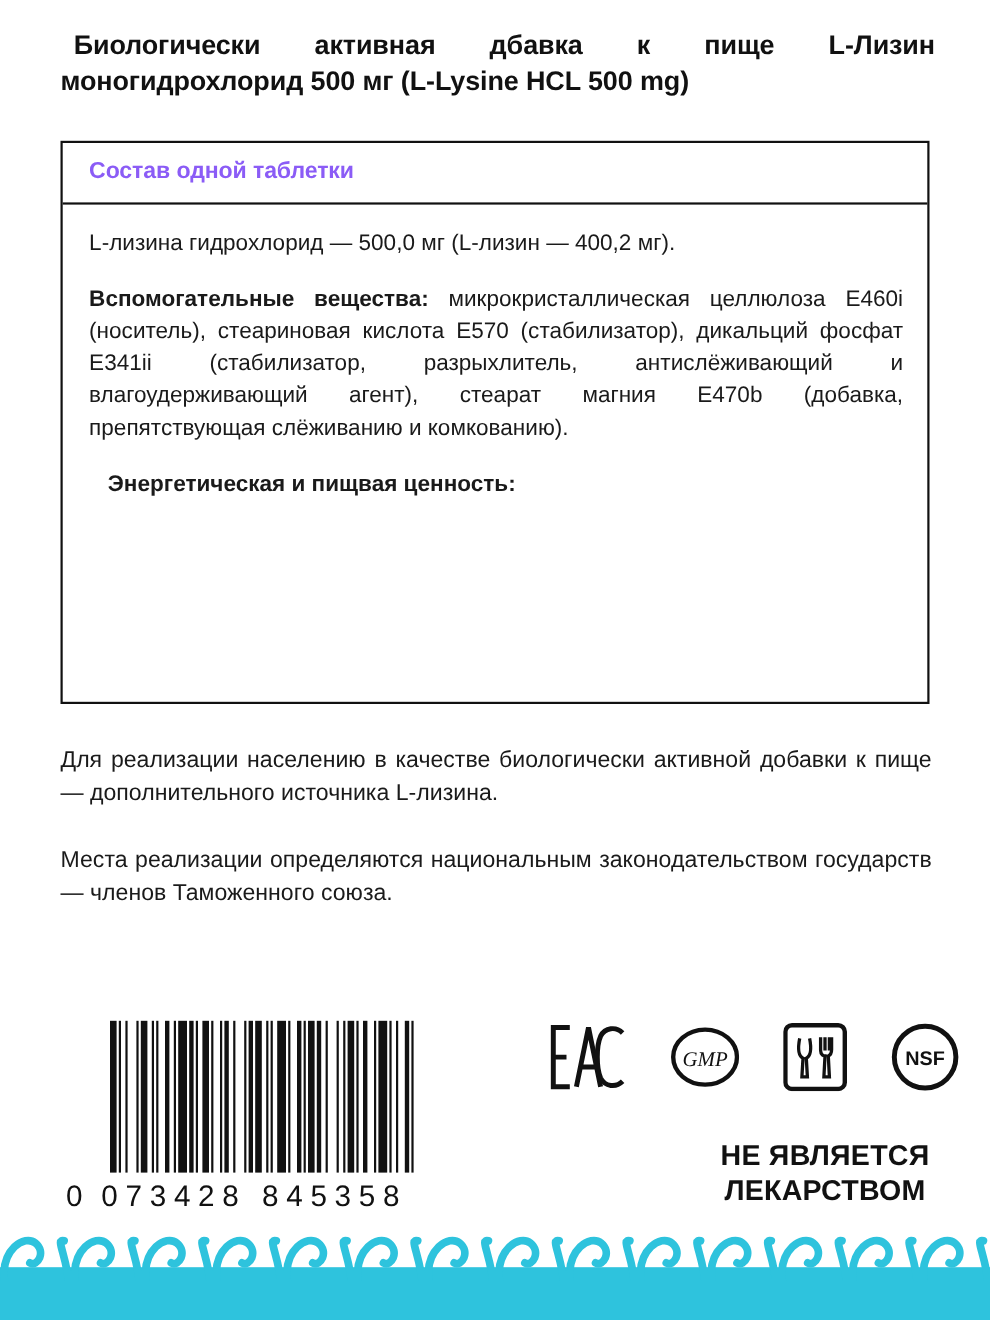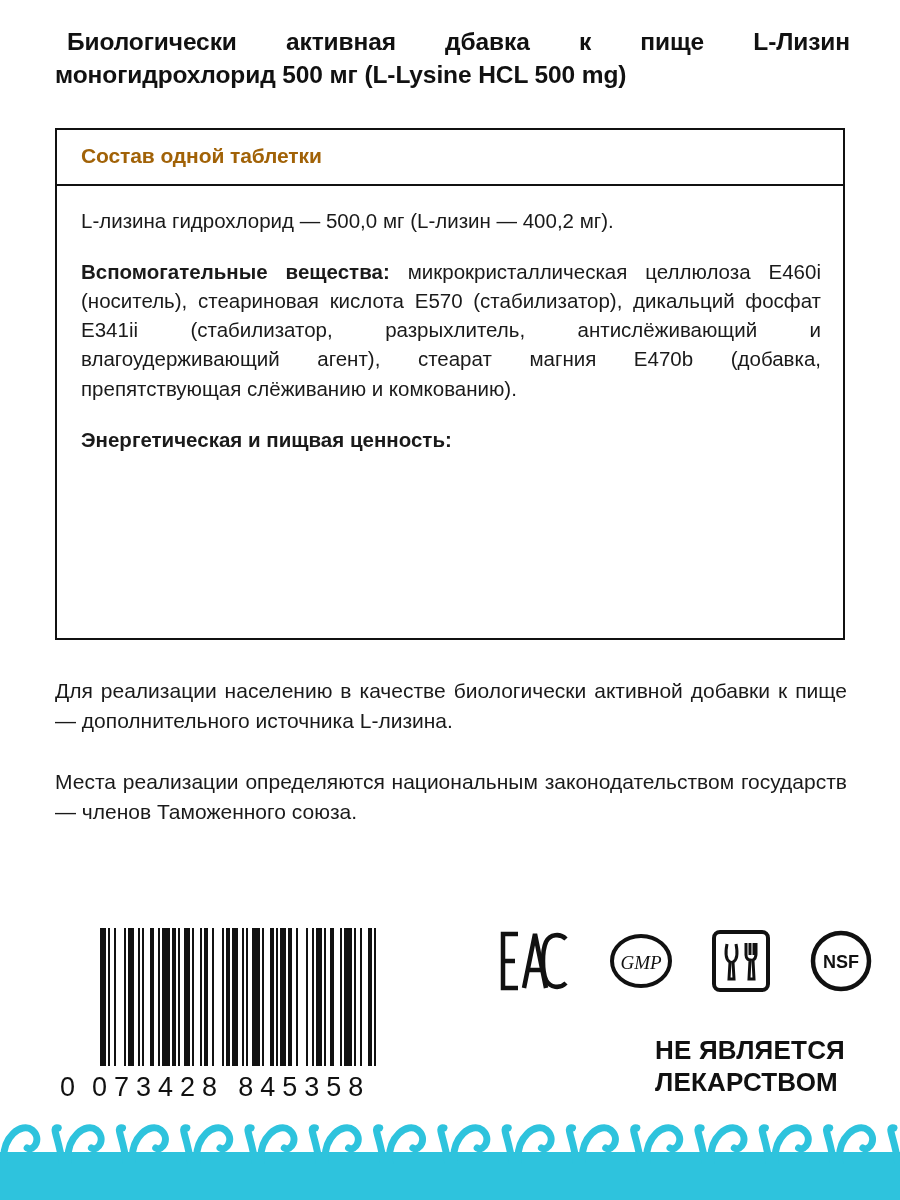--- a/index.html
+++ b/index.html
@@ -65,21 +65,21 @@
     box-sizing: border-box;
     border-bottom: 2px solid #111111;
   }
   .comp-head-text {
     position: absolute;
     left: 24px;
     top: 14px;
     font-size: 21px;
     font-weight: bold;
     letter-spacing: -0.1px;
-    color: #a16207;
+    color: #8b5cf6;
   }
   .comp-body {
     position: absolute;
     left: 24px;
     right: 22px;
     top: 76px;
   }
   .para {
     font-size: 20.5px;
     line-height: 1.42;
@@ -88,21 +88,21 @@
     text-align: justify;
   }
   .para:last-child { margin-bottom: 0; }
   .para.jfix { text-align-last: left; }
   .lead {
     font-weight: bold;
   }
   .nrg-title {
     font-size: 20.5px;
     font-weight: bold;
-    margin: 0;
+    margin: 17px;
     line-height: 1.42;
   }
   .nrg-body {
     font-size: 20.5px;
     line-height: 1.42;
     margin: 0;
     text-align: justify;
     text-align-last: left;
   }
 
@@ -176,21 +176,21 @@
   .glassfork {
     width: 58px;
     height: 62px;
   }
 
   
   .notmed {
     position: absolute;
     right: 55px;
     top: 1035px;
-    text-align: left;
+    text-align: center;
     font-size: 26px;
     font-weight: bold;
     line-height: 1.22;
     letter-spacing: 0.2px;
     color: #111111;
   }
 
   
   .wave-area {
     position: absolute;

